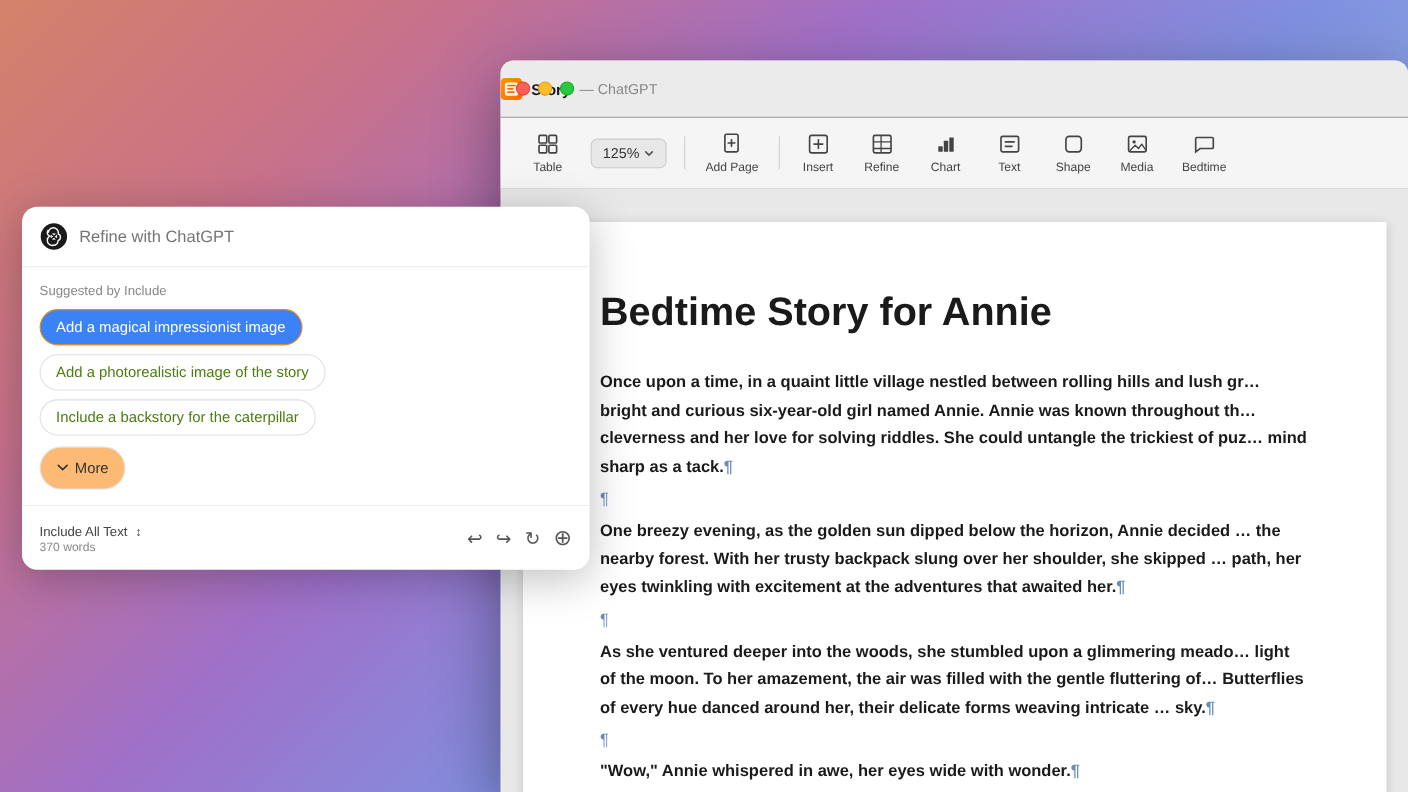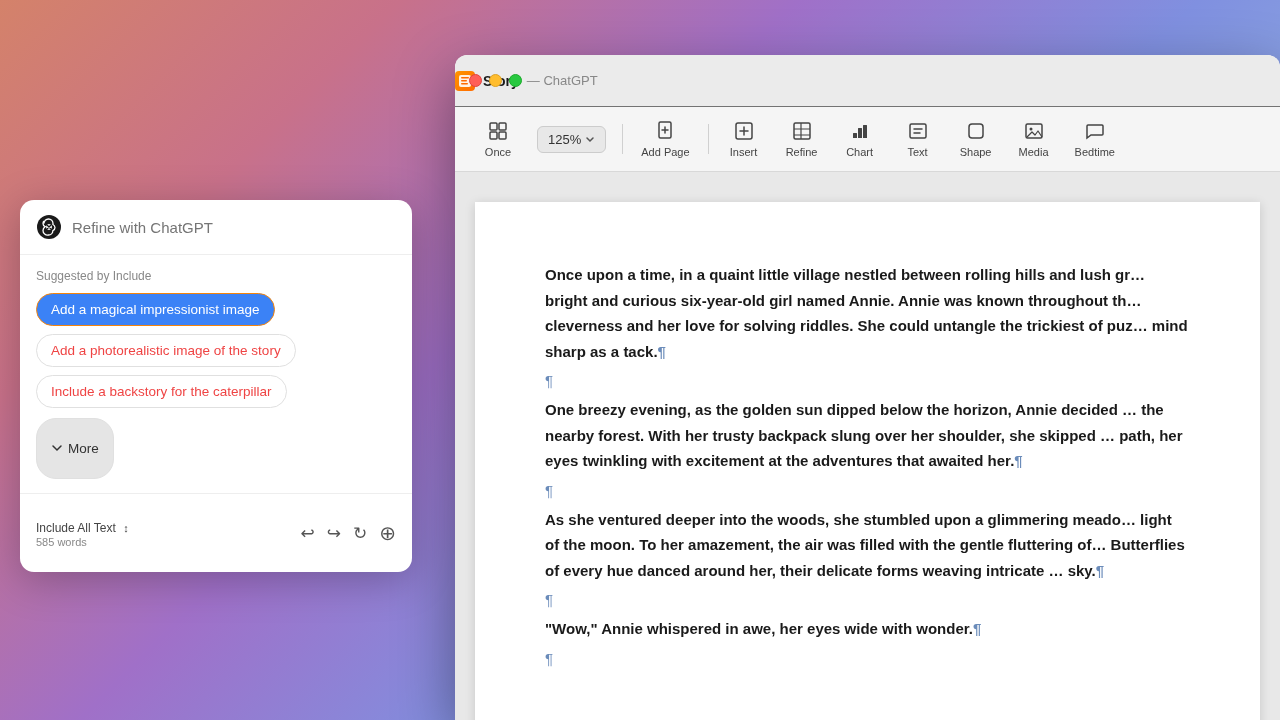--- a/index.html
+++ b/index.html
@@ -187,23 +187,23 @@
     .pilcrow-alone {
       display: block;
       color: #6b8cba;
       font-size: 15px;
       margin-bottom: 8px;
     }
 
     
     .chatgpt-panel {
       position: absolute;
-      top: 200px;
+      top: 188px;
       left: 20px;
-      width: 392px;
+      width: 516px;
       background: white;
       border-radius: 14px;
       box-shadow: 0 8px 40px rgba(0,0,0,0.25);
       overflow: hidden;
     }
 
     .panel-search {
       display: flex;
       align-items: center;
       gap: 10px;
@@ -237,49 +237,49 @@
     }
 
     .suggestion-btn {
       display: inline-block;
       padding: 8px 14px;
       border-radius: 20px;
       border: 1px solid #e0e0e0;
       font-size: 13.5px;
       cursor: pointer;
       margin-bottom: 8px;
-      color: #ef4444;
+      color: #4d7c0f;
       background: white;
     }
 
     .suggestion-btn.highlighted {
       background: #3b82f6;
       border-color: #f5840a;
       color: white;
     }
 
     .more-btn {
       display: flex;
       align-items: flex-start;
       gap: 5px;
-      padding: 22px 14px;
+      padding: 11px 14px;
       border-radius: 20px;
       border: 1px solid #e0e0e0;
       font-size: 13.5px;
       cursor: pointer;
       color: #333;
-      background: #e5e5e5;
+      background: #fdba74;
       margin-top: 2px;
     }
 
     .panel-footer {
       display: flex;
       align-items: center;
       justify-content: space-between;
-      padding: 24px 16px;
+      padding: 14px 16px;
       border-top: 1px solid #eee;
     }
 
     .include-text {
       font-size: 12px;
       color: #444;
     }
 
     .include-arrow {
       font-size: 11px;
@@ -332,21 +332,21 @@
 
   <div class="toolbar">
 
     <div class="toolbar-item">
       <svg viewBox="0 0 22 22" fill="none">
         <rect x="3" y="3" width="7" height="7" rx="1" stroke="#444" stroke-width="1.5"></rect>
         <rect x="12" y="3" width="7" height="7" rx="1" stroke="#444" stroke-width="1.5"></rect>
         <rect x="3" y="12" width="7" height="7" rx="1" stroke="#444" stroke-width="1.5"></rect>
         <rect x="12" y="12" width="7" height="7" rx="1" stroke="#444" stroke-width="1.5"></rect>
       </svg>
-      <span class="toolbar-label">Once</span>
+      <span class="toolbar-label">Table</span>
     </div>
 
     <div class="zoom-btn">
       <span class="zoom-text">125%</span>
       <svg width="10" height="10" viewBox="0 0 10 10">
         <path d="M2 4l3 3 3-3" stroke="#555" stroke-width="1.5" fill="none" stroke-linecap="round"></path>
       </svg>
     </div>
 
     <div class="toolbar-divider"></div>
@@ -418,20 +418,21 @@
     <div class="toolbar-item">
       <svg viewBox="0 0 22 22" fill="none">
         <path d="M4 5h14a1 1 0 011 1v8a1 1 0 01-1 1H7l-4 3V6a1 1 0 011-1z" stroke="#444" stroke-width="1.5" fill="none"></path>
       </svg>
       <span class="toolbar-label">Bedtime</span>
     </div>
   </div>
 
   <div class="document-area">
     <div class="page">
+      <h1 class="doc-title">Bedtime Story for Annie</h1>
 
       <p class="doc-paragraph">Once upon a time, in a quaint little village nestled between rolling hills and lush gr… bright and curious six-year-old girl named Annie. Annie was known throughout th… cleverness and her love for solving riddles. She could untangle the trickiest of puz… mind sharp as a tack.<span class="pilcrow">¶</span></p>
 
       <span class="pilcrow-alone">¶</span>
 
       <p class="doc-paragraph">One breezy evening, as the golden sun dipped below the horizon, Annie decided … the nearby forest. With her trusty backpack slung over her shoulder, she skipped … path, her eyes twinkling with excitement at the adventures that awaited her.<span class="pilcrow">¶</span></p>
 
       <span class="pilcrow-alone">¶</span>
 
       <p class="doc-paragraph">As she ventured deeper into the woods, she stumbled upon a glimmering meado… light of the moon. To her amazement, the air was filled with the gentle fluttering of… Butterflies of every hue danced around her, their delicate forms weaving intricate … sky.<span class="pilcrow">¶</span></p>
@@ -476,21 +477,21 @@
         <path d="M2 5l4 4 4-4" stroke="#333" stroke-width="1.5" fill="none" stroke-linecap="round"></path>
       </svg>
       <span>More</span>
     </button>
   </div>
 
   <div class="panel-footer">
     <div>
       <span class="include-text">Include All Text</span>
       <span class="include-arrow">↕</span>
-      <div class="word-count">585 words</div>
+      <div class="word-count">370 words</div>
     </div>
     <div class="footer-actions">
       <span class="footer-icon-btn">↩</span>
       <span class="footer-icon-btn">↪</span>
       <span class="footer-icon-btn">↻</span>
       <span class="footer-icon-btn" style="font-size:20px;">⊕</span>
     </div>
   </div>
 </div>
 

